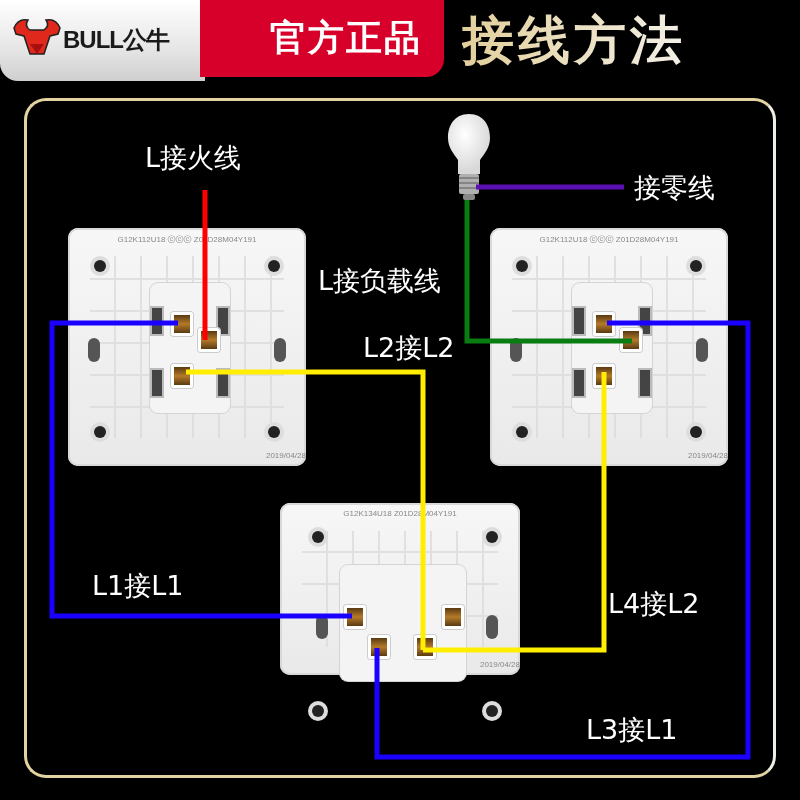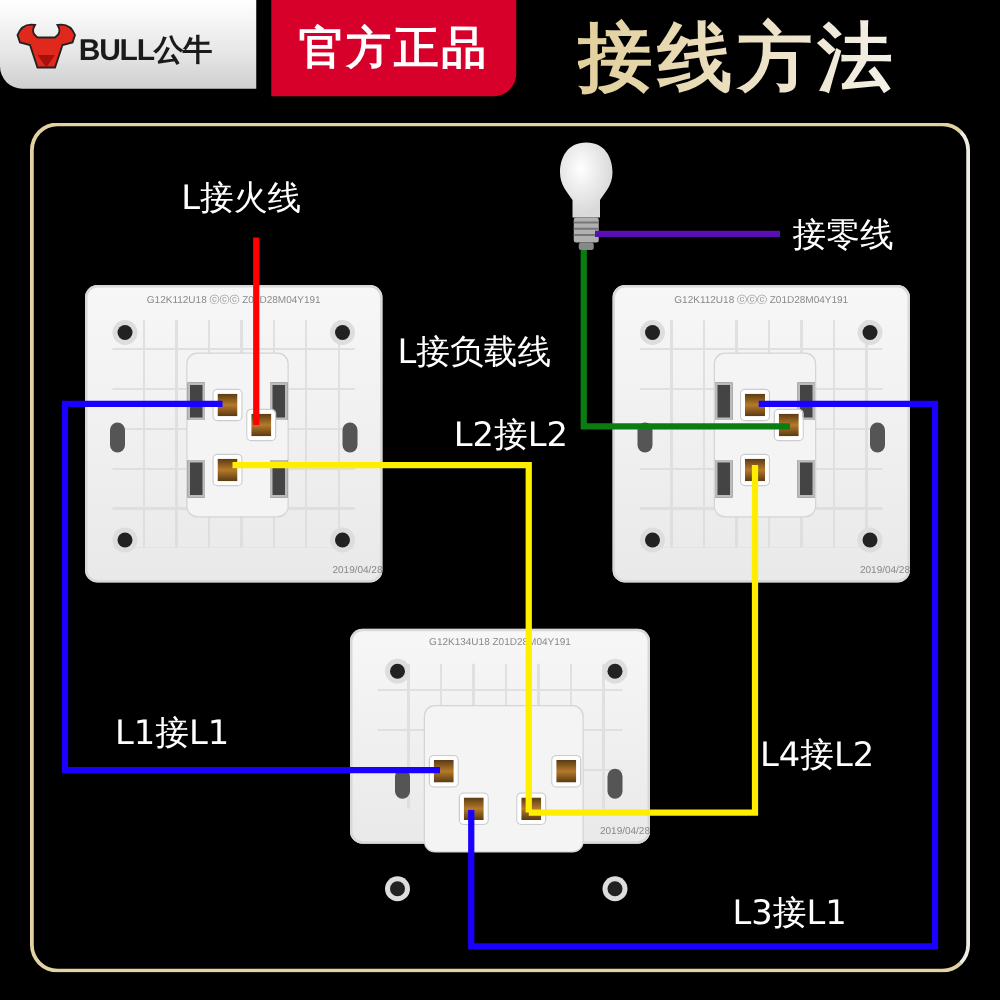--- a/index.html
+++ b/index.html
@@ -1,21 +1,21 @@
 <!DOCTYPE html>
 <html><head>
 <meta charset="utf-8">
 <style>
   html,body{margin:0;padding:0;background:#000;}
   body{width:800px;height:800px;position:relative;overflow:hidden;font-family:"DejaVu Sans","Liberation Sans",sans-serif;color:#fff;}
-  .brand{position:absolute;left:0;top:0;width:205px;height:71px;background:linear-gradient(180deg,#ffffff 0%,#e6e6e6 60%,#cfcfcf 100%);border-radius:0 0 0 18px;display:flex;align-items:center;}
+  .brand{position:absolute;left:0;top:0;width:205px;height:81px;background:linear-gradient(180deg,#ffffff 0%,#e6e6e6 60%,#cfcfcf 100%);border-radius:0 0 0 18px;display:flex;align-items:center;}
   .brand-logo{position:absolute;left:10px;top:14px;width:54px;height:44px;}
   .brand-text{position:absolute;left:63px;top:24px;font-size:24px;font-weight:bold;color:#1a1a1a;letter-spacing:-1px;font-family:"Liberation Sans",sans-serif;}
-  .badge{position:absolute;left:217px;top:0;width:196px;height:77px;background:#d7002b;border-radius:0 0 18px 0;display:flex;align-items:center;justify-content:center;font-size:36px;font-weight:bold;color:#fff;letter-spacing:2px;}
-  .title{position:absolute;left:462px;top:6px;font-size:60px;font-weight:bold;letter-spacing:4px;background:linear-gradient(90deg,#e2cf9a,#f3f0e8);-webkit-background-clip:text;background-clip:text;color:transparent;}
+  .badge{position:absolute;left:200px;top:0;width:196px;height:77px;background:#d7002b;border-radius:0 0 18px 0;display:flex;align-items:center;justify-content:center;font-size:36px;font-weight:bold;color:#fff;letter-spacing:2px;padding-left:48px;}
+  .title{position:absolute;left:462px;top:6px;font-size:52px;font-weight:bold;letter-spacing:4px;background:linear-gradient(90deg,#e2cf9a,#f3f0e8);-webkit-background-clip:text;background-clip:text;color:transparent;}
   .frame{position:absolute;left:24px;top:98px;width:746px;height:674px;border:3px solid #e3d3a2;border-radius:22px;border-right-color:#f0ede4;}
   .switch{position:absolute;background:linear-gradient(180deg,#f7f7f7,#e9e9e9);border-radius:10px;box-shadow:inset 0 0 0 2px #d9d9d9;}
   .switch .code{position:absolute;top:6px;width:100%;text-align:center;font-size:8px;color:#888;font-family:"Liberation Sans",sans-serif;}
   .switch .date{position:absolute;bottom:6px;width:100%;text-align:right;font-size:8px;color:#888;font-family:"Liberation Sans",sans-serif;}
   .hole{position:absolute;width:12px;height:12px;border-radius:50%;background:#222;box-shadow:0 0 0 4px #ddd;}
   .slot{position:absolute;width:12px;height:24px;border-radius:6px;background:#555;}
   .grid{position:absolute;left:22px;right:22px;top:28px;bottom:28px;background:
       repeating-linear-gradient(90deg,transparent 0 24px,#dcdcdc 24px 26px),
       repeating-linear-gradient(0deg,transparent 0 30px,#dcdcdc 30px 32px);opacity:.8;}
   .module{position:absolute;background:#f4f4f4;border-radius:8px;box-shadow:0 0 0 1px #d4d4d4;}

